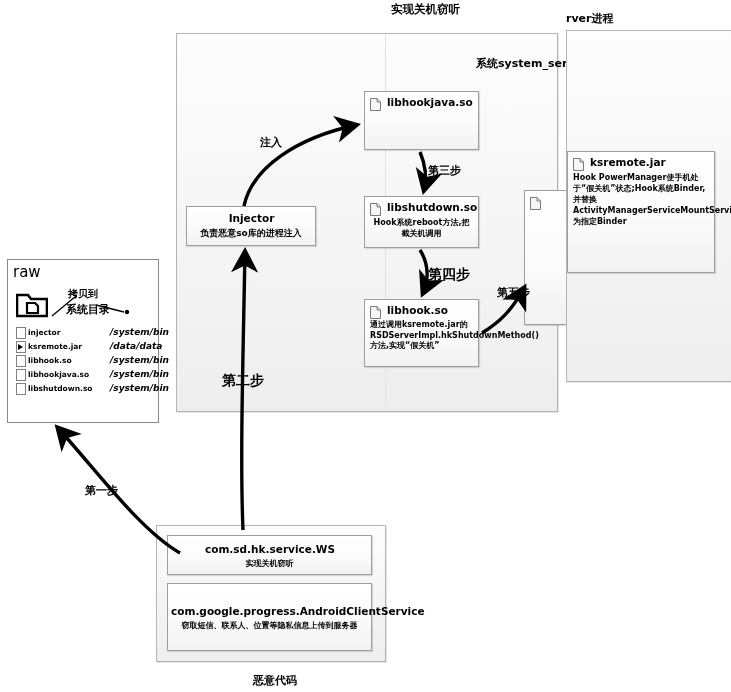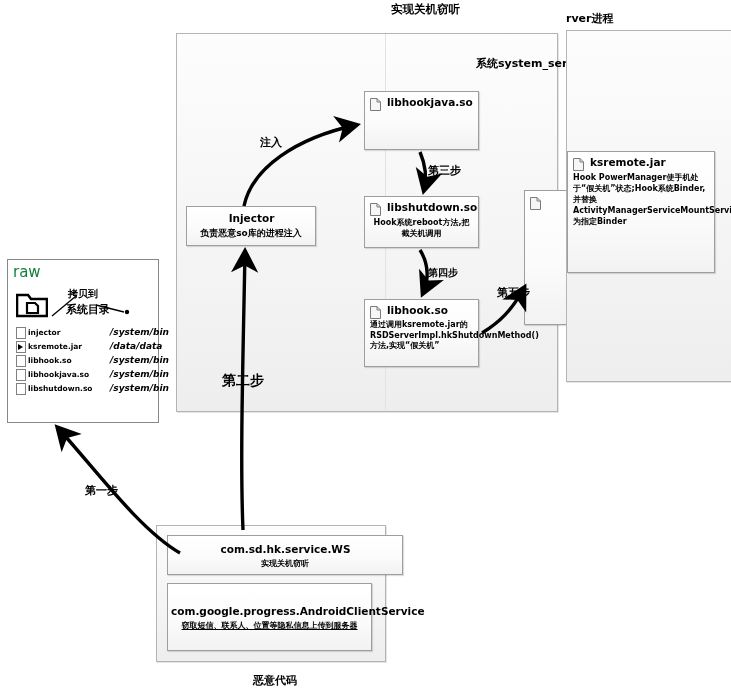--- a/index.html
+++ b/index.html
@@ -74,21 +74,21 @@
   }
   
   #raw-panel {
     position: absolute;
     background: #ffffff;
     border: 1px solid #888888;
   }
   #raw-title {
     position: absolute;
     font-size: 15px;
-    color: #15803d;
+    color: #000000;
     font-weight: normal;
   }
   .file-row {
     position: relative;
     height: 14px;
     font-size: 7.5px;
     font-weight: bold;
     color: #000;
     white-space: nowrap;
   }
@@ -240,28 +240,28 @@
     </div>
     <div class="file-row">
       <span class="file-icon"></span>
       <span class="file-name">libshutdown.so</span>
       <span class="file-path">/system/bin</span>
     </div>
   </div>
 
   <div class="panel" style="left:156px; top:525px; width:228px; height:135px;"></div>
 
-  <div class="box box-center" style="left:167px; top:535px; width:236px; height:40px;">
+  <div class="box box-center" style="left:167px; top:535px; width:205px; height:40px;">
     <div class="box-title" style="padding-left:5px; text-align:center; padding-top:7px; font-size:10.5px;">com.sd.hk.service.WS</div>
     <div class="box-body" style="text-align:center; font-size:8px;">实现关机窃听</div>
   </div>
 
   <div class="box box-center" style="left:167px; top:583px; width:205px; height:68px;">
     <div class="box-title" style="padding-left:3px; padding-right:3px; text-align:center; padding-top:21px; font-size:10.5px;">com.google.progress.AndroidClientService</div>
-    <div class="box-body" style="text-align:center; font-size:8px;text-decoration:underline;">窃取短信、联系人、位置等隐私信息上传到服务器</div>
+    <div class="box-body" style="text-align:center; font-size:8px;">窃取短信、联系人、位置等隐私信息上传到服务器</div>
   </div>
 
   <svg class="arrows">
     <defs>
       <marker id="ah" markerWidth="9" markerHeight="9" refX="6" refY="4.5" orient="auto" markerUnits="strokeWidth">
         <path d="M0,0.5 L7.5,4.5 L0,8.5 L2,4.5 Z" fill="#000000"></path>
       </marker>
     </defs>
 
     <path d="M244,206 C252,168 296,138 356,125" stroke="#000" stroke-width="3.4" fill="none" marker-end="url(#ah)"></path>
@@ -276,18 +276,18 @@
 
     <path d="M180,553 C140,530 96,470 58,428" stroke="#000" stroke-width="3.4" fill="none" marker-end="url(#ah)"></path>
 
     <path d="M52,316 L76,296" stroke="#000" stroke-width="1.3" fill="none"></path>
     <path d="M96,305 L124,312" stroke="#000" stroke-width="1.3" fill="none"></path>
     <circle cx="127" cy="312" r="2.2" fill="#000"></circle>
   </svg>
 
   <div class="lbl" style="left:260px; top:135px; font-size:11px;">注入</div>
   <div class="lbl" style="left:428px; top:163px; font-size:11px;">第三步</div>
-  <div class="lbl" style="left:428px; top:266px; font-size:10px;">第四步</div>
+  <div class="lbl" style="left:428px; top:266px; font-size:14px;">第四步</div>
   <div class="lbl" style="left:497px; top:285px; font-size:11px;">第五步</div>
   <div class="lbl" style="left:222px; top:372px; font-size:14px;">第二步</div>
   <div class="lbl" style="left:85px; top:483px; font-size:11px;">第一步</div>
 
 </div>
 
 </body></html>

